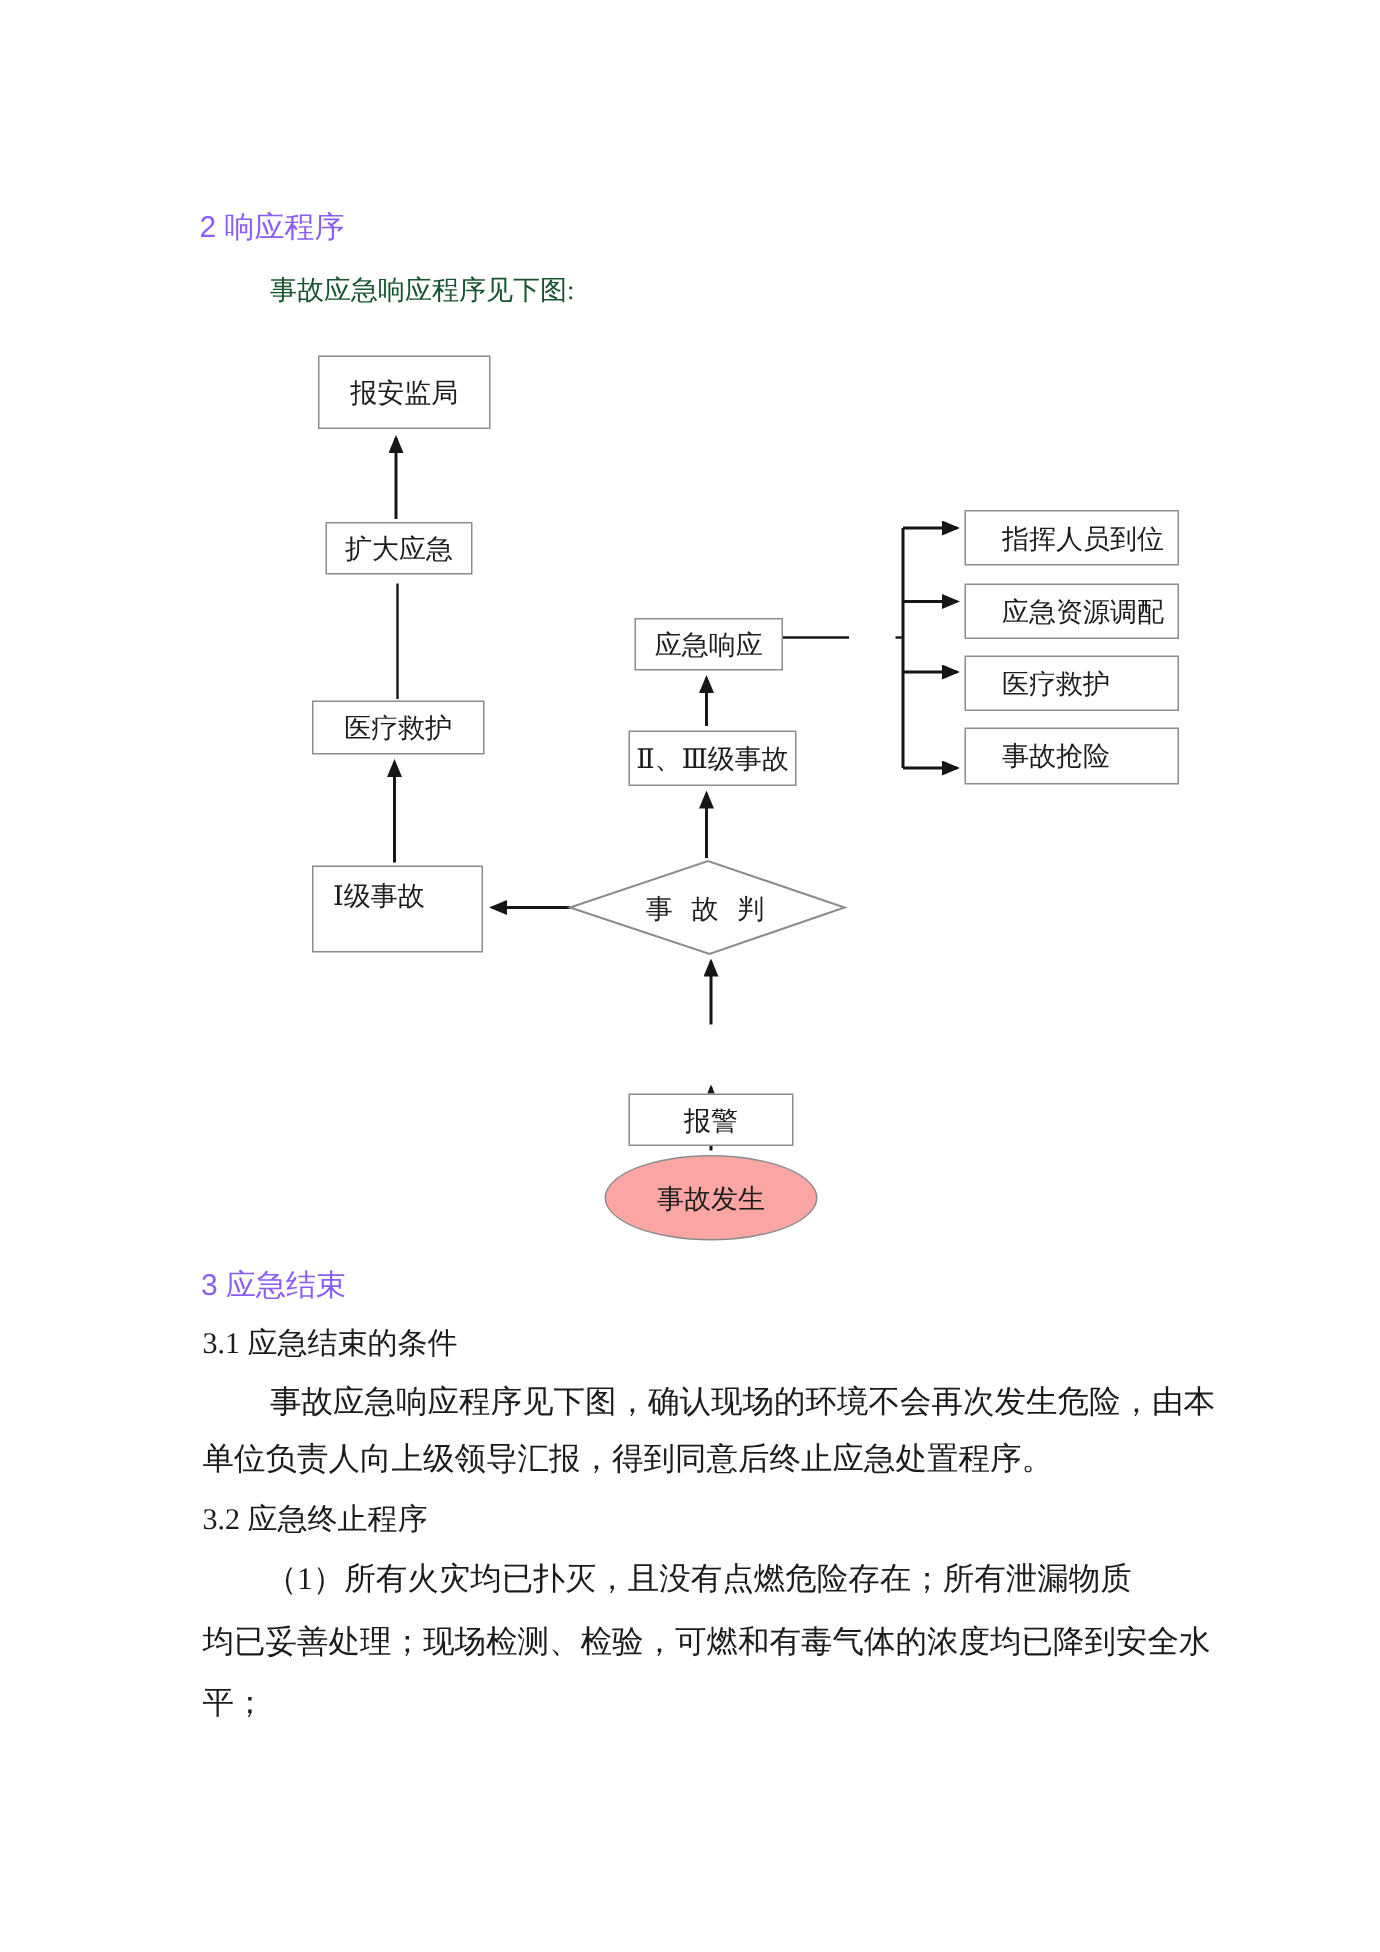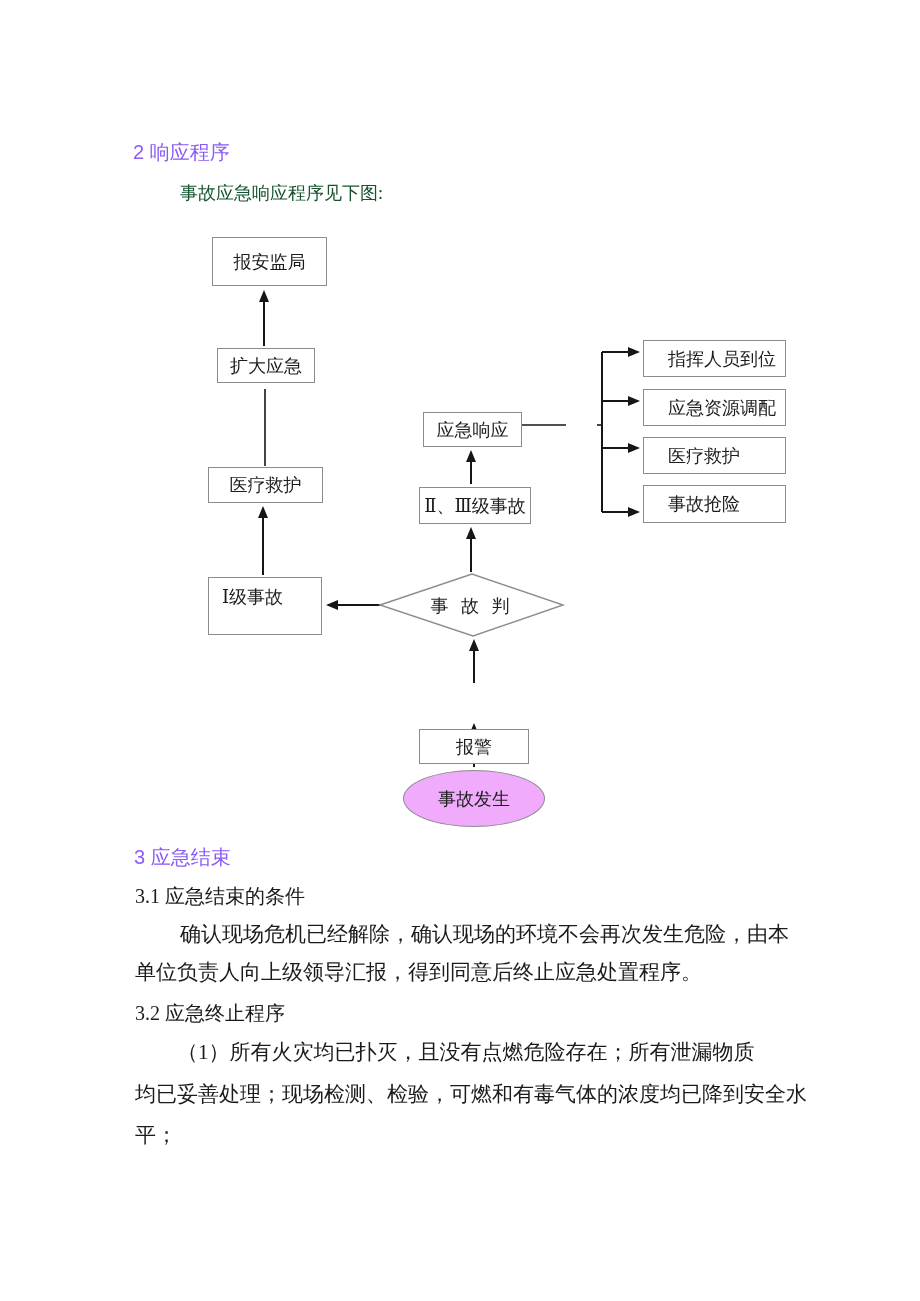--- a/index.html
+++ b/index.html
@@ -58,21 +58,21 @@
   .node.topleft-align {
     align-items: flex-start;
     justify-content: flex-start;
     padding: 7px 0 0 13px;
     text-align: center;
   }
   .ellipse-node {
     position: absolute;
     border: 1.4px solid #8c8c8c;
     border-radius: 50%;
-    background: #f0abfc;
+    background: #fca5a5;
     font-size: 18px;
     color: #1c1c1c;
     display: flex;
     align-items: center;
     justify-content: center;
     white-space: nowrap;
   }
   .diamond-label {
     position: absolute;
     font-size: 18px;
@@ -137,21 +137,21 @@
   <div class="ellipse-node" style="left:403px; top:770px; width:142px; height:57px;">事故发生</div>
 
   <div class="node left-align" style="left:643px; top:340px; width:143px; height:37px;">指挥人员到位</div>
   <div class="node left-align" style="left:643px; top:389px; width:143px; height:37px;">应急资源调配</div>
   <div class="node left-align" style="left:643px; top:437px; width:143px; height:37px;">医疗救护</div>
   <div class="node left-align" style="left:643px; top:485px; width:143px; height:38px;">事故抢险</div>
 
   <div class="abs heading" style="left:134px; top:846px;">3 应急结束</div>
 
   <div class="abs subline" style="left:135px; top:885px;">3.1 应急结束的条件</div>
-  <div class="abs bodyline" style="left:180px; top:922px;">确认现场危机已经解除，确认现场的环境不会再次发生危险，由本</div>
+  <div class="abs bodyline" style="left:180px; top:922px;">事故应急响应程序见下图，确认现场的环境不会再次发生危险，由本</div>
   <div class="abs bodyline" style="left:135px; top:960px;">单位负责人向上级领导汇报，得到同意后终止应急处置程序。</div>
 
   <div class="abs subline" style="left:135px; top:1002px;">3.2 应急终止程序</div>
   <div class="abs bodyline" style="left:177px; top:1040px;">（1）所有火灾均已扑灭，且没有点燃危险存在；所有泄漏物质</div>
   <div class="abs bodyline" style="left:135px; top:1082px;">均已妥善处理；现场检测、检验，可燃和有毒气体的浓度均已降到安全水</div>
   <div class="abs bodyline" style="left:135px; top:1123px;">平；</div>
 
 </div>
 
 </body></html>

